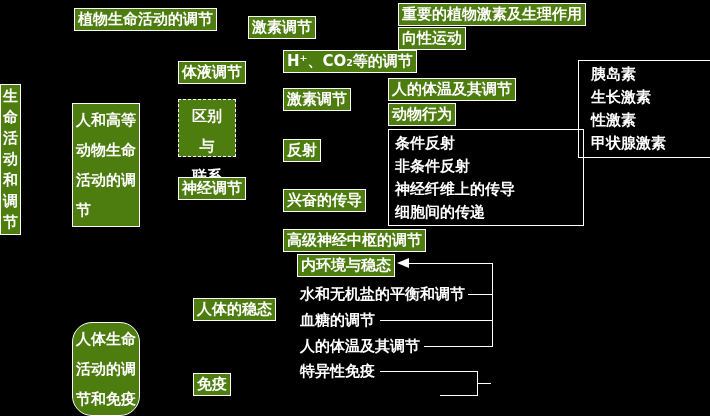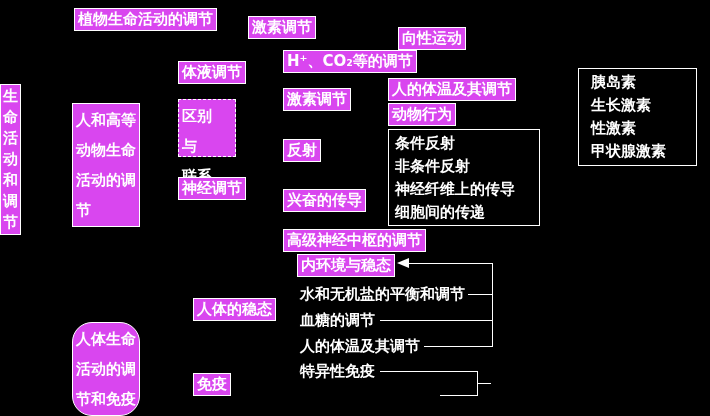--- a/index.html
+++ b/index.html
@@ -4,24 +4,24 @@
 <style>
   * { margin:0; padding:0; box-sizing:border-box; }
   html,body { background:#000; }
   .stage {
     position:relative; width:710px; height:416px; background:#000000;
     font-family:"DejaVu Sans", sans-serif; color:#ffffff;
     font-weight:bold; font-size:15px; overflow:hidden;
   }
   .box {
     position:absolute; border:1px solid #ffffff; padding:1px 3px;
-    line-height:19px; white-space:pre-line; background:#d946ef;
+    line-height:19px; white-space:pre-line; background:#4d7c0f;
   }
   .multiline { line-height:30px; }
-  .dashedbox { border-style:dashed; text-align:left; }
+  .dashedbox { border-style:dashed; text-align:center; }
   .txt { position:absolute; line-height:19px; white-space:pre-line; }
   .vtext { line-height:21px; text-align:center; padding:1px 1px; }
   .listbox { position:absolute; border:1px solid #ffffff; padding:2px 6px; }
   .listbox .li { line-height:23px; white-space:nowrap; }
   .hline { position:absolute; height:1px; background:#ffffff; }
   .vline { position:absolute; width:1px; background:#ffffff; }
   .arrow-left {
     position:absolute; width:0; height:0;
     border-top:5px solid transparent; border-bottom:5px solid transparent;
     border-right:12px solid #ffffff;
@@ -35,47 +35,48 @@
   <div class="box vtext" style="left:0px; top:84px; width:21px;">生
 命
 活
 动
 和
 调
 节</div>
 
   <div class="box" style="left:74px; top:8px;">植物生命活动的调节</div>
   <div class="box" style="left:248px; top:16px;">激素调节</div>
+  <div class="box" style="left:398px; top:3px;">重要的植物激素及生理作用</div>
   <div class="box" style="left:398px; top:27px;">向性运动</div>
 
   <div class="box multiline" style="left:72px; top:103px; width:68px;">人和高等
 动物生命
 活动的调
 节</div>
   <div class="box" style="left:178px; top:61px;">体液调节</div>
   <div class="box" style="left:283px; top:50px;">H⁺、CO₂等的调节</div>
   <div class="box" style="left:283px; top:88px;">激素调节</div>
   <div class="box" style="left:388px; top:78px;">人的体温及其调节</div>
   <div class="box" style="left:388px; top:103px;">动物行为</div>
 
-  <div class="listbox" style="left:578px; top:68px; width:119px; height:98px;padding-left:12px;">
+  <div class="listbox" style="left:578px; top:60px; width:133px; height:98px;padding-left:12px;">
     <div class="li">胰岛素</div>
     <div class="li">生长激素</div>
     <div class="li">性激素</div>
     <div class="li">甲状腺激素</div>
   </div>
 
   <div class="box multiline dashedbox" style="left:178px; top:99px; width:58px; height:58px;">区别
 与
 联系</div>
 
   <div class="box" style="left:178px; top:177px;">神经调节</div>
   <div class="box" style="left:283px; top:139px;">反射</div>
 
-  <div class="listbox" style="left:388px; top:129px; width:152px; height:97px;">
+  <div class="listbox" style="left:388px; top:129px; width:196px; height:97px;">
     <div class="li">条件反射</div>
     <div class="li">非条件反射</div>
     <div class="li">神经纤维上的传导</div>
     <div class="li">细胞间的传递</div>
   </div>
 
   <div class="box" style="left:283px; top:189px;">兴奋的传导</div>
   <div class="box" style="left:283px; top:229px;">高级神经中枢的调节</div>
 
   <div class="box multiline" style="left:72px; top:322px; width:68px;border-radius:20px;">人体生命

